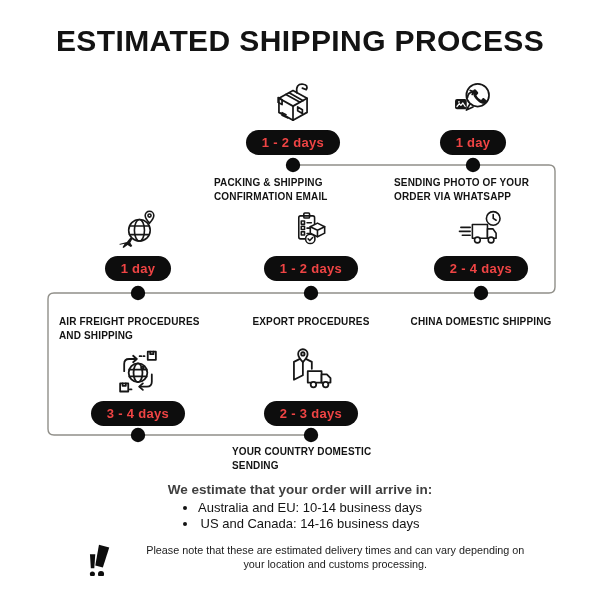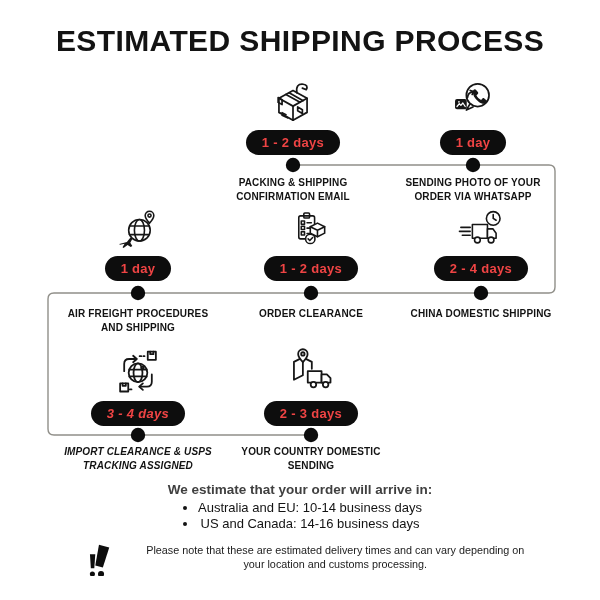--- a/index.html
+++ b/index.html
@@ -14,34 +14,34 @@
   .connector { position:absolute; left:0; top:0; width:600px; height:600px; pointer-events:none; }
 
   .step { position:absolute; width:184px; display:flex; flex-direction:column; align-items:center; }
   .icon-box { display:flex; align-items:flex-end; justify-content:center; }
   .badge {
     background:#0d0d0d; color:#ef4444; font-weight:700; font-size:13px;
     padding:5px 16px; border-radius:999px; letter-spacing:0.3px; white-space:nowrap;
   }
   .label {
     font-weight:700; font-size:10px; line-height:1.35; letter-spacing:0.15px;
-    text-align:center; max-width:158px; color:#131313;
+    max-width:158px; color:#131313;
   }
   .s1 { left:201px; top:76px; }
   .s2 { left:381px; top:76px; }
   .s3 { left:46px;  top:210px; }
   .s4 { left:219px; top:210px; }
   .s5 { left:389px; top:210px; }
-  .s6 { left:46px;  top:344px;font-style:italic; }
+  .s6 { left:46px;  top:344px; }
   .s7 { left:219px; top:344px; }
   .row1 .icon-box { height:52px; }  .row1 .icon-svg { width:50px; height:50px; }
   .row2 .icon-box { height:44px; }  .row2 .icon-svg { width:46px; height:46px; }
   .row3 .icon-box { height:54px; }  .row3 .icon-svg { width:52px; height:52px; }
   .row1 .badge { margin-top:2px; }  .row1 .label { margin-top:21px; }
-  .row2 .badge { margin-top:2px; }  .row2 .label { margin-top:26px; }
+  .row2 .badge { margin-top:2px; }  .row2 .label { margin-top:34px; }
   .row3 .badge { margin-top:3px; }  .row3 .label { margin-top:19px; }
 
   .icon-svg { fill:none; stroke:#161616; stroke-width:2.2; stroke-linecap:round; stroke-linejoin:round; }
 
   .arrival { position:absolute; top:482px; left:0; width:600px; text-align:center; }
   .arrival-heading { font-size:13.5px; font-weight:700; color:#404040; }
   .arrival ul { display:inline-block; text-align:center; margin:3px 0 0 0; padding-left:20px; }
   .arrival li { font-size:13px; line-height:1.25; color:#131313; }
 
   .disclaimer { position:absolute; top:540px; left:85px; width:450px; display:flex; gap:21px; align-items:flex-start; }
@@ -125,21 +125,21 @@
         <rect x="18.5" y="25.5" width="4.5" height="4.5"></rect>
         <rect x="18.5" y="33" width="4.5" height="4.5"></rect>
         <path d="M26.5 20.5 h6 M26.5 28 h5 M26.5 35.5 h4"></path>
         <path d="M31 26 l10 -5 10 5 v9 l-10 5 -10 -5 z" fill="#ffffff"></path>
         <path d="M31 26 l10 5 10 -5 M41 31 v9"></path>
         <circle cx="31" cy="43" r="6.5" fill="#ffffff"></circle>
         <path d="M28 43 l2.3 2.3 4 -4.3"></path>
       </svg>
     </div>
     <div class="badge">1 - 2 days</div>
-    <div class="label">ORDER CLEARANCE</div>
+    <div class="label">EXPORT PROCEDURES</div>
   </div>
 
   <div class="step s5 row2">
     <div class="icon-box">
       <svg class="icon-svg" viewBox="0 0 64 64">
         <path d="M4 27 h13 M2 32.5 h15 M6 38 h11"></path>
         <rect x="20" y="23" width="21" height="19" fill="#ffffff"></rect>
         <path d="M41 29 h7.5 l4.5 6 v7 h-12 z" fill="#ffffff"></path>
         <circle cx="49" cy="14.5" r="9.5" fill="#ffffff"></circle>
         <path d="M49 9 V14.5 l4 2.5"></path>
@@ -164,21 +164,20 @@
         <rect x="44" y="7" width="10" height="10" fill="#ffffff"></rect>
         <path d="M47 7 v3 h4 v-3"></path>
         <path d="M49 35 v9 q0 6 -6 6 h-9"></path>
         <path d="M38 54 l-4.5 -4 4.5 -4"></path>
         <path d="M24 53.5 h-6" stroke-dasharray="2 2.6"></path>
         <rect x="10" y="46" width="10" height="10" fill="#ffffff"></rect>
         <path d="M13 46 v3 h4 v-3"></path>
       </svg>
     </div>
     <div class="badge">3 - 4 days</div>
-    <div class="label">IMPORT CLEARANCE &amp; USPS TRACKING ASSIGNED</div>
   </div>
 
   <div class="step s7 row3">
     <div class="icon-box">
       <svg class="icon-svg" viewBox="0 0 64 64">
         <path d="M11 19.5 L22 14 V36 L11 41.5 Z"></path>
         <path d="M22 14 L33 19.5 V28"></path>
         <path d="M22 4 c3.2 0 5.8 2.5 5.8 5.7 c0 4 -5.8 10 -5.8 10 s-5.8 -6 -5.8 -10 C16.2 6.5 18.8 4 22 4 z" fill="#ffffff"></path>
         <circle cx="22" cy="9.8" r="2.1"></circle>
         <rect x="28" y="31" width="17" height="14" fill="#ffffff"></rect>

